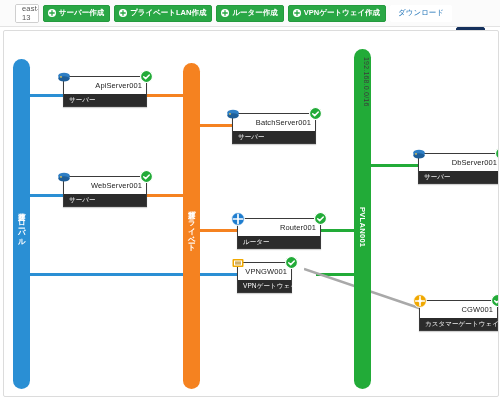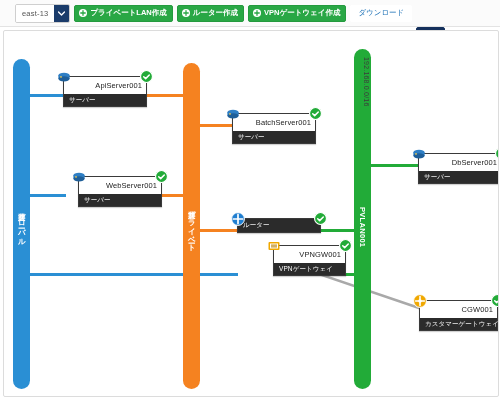--- a/index.html
+++ b/index.html
@@ -126,48 +126,57 @@
 
     <div class="zone-select">
       <span class="zone-value">east-13</span>
       <span class="zone-caret">
         <svg width="7" height="5" viewBox="0 0 7 5">
             <path d="M0.5 1 L3.5 4 L6.5 1" stroke="#ffffff" stroke-width="1.4" fill="none" stroke-linecap="round" stroke-linejoin="round"></path>
           </svg>
       </span>
     </div>
 
-
     <div class="btn btn-green">
       <span class="plus-icon">
         <svg width="8" height="8" viewBox="0 0 12 12">
             <circle cx="6" cy="6" r="6" fill="#ffffff"></circle>
             <path d="M6 2.6v6.8M2.6 6h6.8" stroke="#29a745" stroke-width="1.9" stroke-linecap="round"></path>
           </svg>
       </span>
-      <span>プライベートLAN作成</span>
+      <span>サーバー作成</span>
     </div>
 
     <div class="btn btn-green">
       <span class="plus-icon">
         <svg width="8" height="8" viewBox="0 0 12 12">
             <circle cx="6" cy="6" r="6" fill="#ffffff"></circle>
             <path d="M6 2.6v6.8M2.6 6h6.8" stroke="#29a745" stroke-width="1.9" stroke-linecap="round"></path>
           </svg>
       </span>
-      <span>ルーター作成</span>
+      <span>プライベートLAN作成</span>
     </div>
 
     <div class="btn btn-green">
       <span class="plus-icon">
         <svg width="8" height="8" viewBox="0 0 12 12">
             <circle cx="6" cy="6" r="6" fill="#ffffff"></circle>
             <path d="M6 2.6v6.8M2.6 6h6.8" stroke="#29a745" stroke-width="1.9" stroke-linecap="round"></path>
           </svg>
       </span>
+      <span>ルーター作成</span>
+    </div>
+
+    <div class="btn btn-green">
+      <span class="plus-icon">
+        <svg width="8" height="8" viewBox="0 0 12 12">
+            <circle cx="6" cy="6" r="6" fill="#ffffff"></circle>
+            <path d="M6 2.6v6.8M2.6 6h6.8" stroke="#29a745" stroke-width="1.9" stroke-linecap="round"></path>
+          </svg>
+      </span>
       <span>VPNゲートウェイ作成</span>
     </div>
 
     <div class="btn btn-plain">
       <span>ダウンロード</span>
     </div>
 
     <div class="btn btn-dark">
       <span>更新</span>
     </div>
@@ -264,21 +273,21 @@
         <span class="node-status">
           <svg width="13" height="13" viewBox="0 0 14 14">
               <circle cx="7" cy="7" r="6.4" fill="#22ab38" stroke="#ffffff" stroke-width="1.2"></circle>
               <path d="M4 7.2l2.1 2.1L10 5.3" stroke="#ffffff" stroke-width="1.6" fill="none" stroke-linecap="round" stroke-linejoin="round"></path>
             </svg>
         </span>
         <div class="node-name">DbServer001</div>
         <div class="node-type">サーバー</div>
       </div>
 
-      <div class="node" style="left:74px;top:145px;">
+      <div class="node" style="left:59px;top:145px;">
         <span class="node-icon">
           <svg width="14" height="14" viewBox="0 0 14 14">
             <ellipse cx="7" cy="5.4" rx="5.6" ry="2.6" fill="#2f7fc4"></ellipse>
             <rect x="1.4" y="5.4" width="11.2" height="3.4" fill="#2f7fc4"></rect>
             <ellipse cx="7" cy="8.8" rx="5.6" ry="2.6" fill="#1f5f99"></ellipse>
             <rect x="3" y="6.4" width="2" height="1.1" fill="#ffd24a"></rect>
           </svg>
         </span>
         <span class="node-status">
           <svg width="13" height="13" viewBox="0 0 14 14">
@@ -296,24 +305,25 @@
             <circle cx="7" cy="7" r="6.4" fill="#1f7ed0" stroke="#ffffff" stroke-width="1"></circle>
             <path d="M7 2.4v9.2M2.4 7h9.2" stroke="#ffffff" stroke-width="1.7" stroke-linecap="round"></path>
           </svg>
         </span>
         <span class="node-status">
           <svg width="13" height="13" viewBox="0 0 14 14">
               <circle cx="7" cy="7" r="6.4" fill="#22ab38" stroke="#ffffff" stroke-width="1.2"></circle>
               <path d="M4 7.2l2.1 2.1L10 5.3" stroke="#ffffff" stroke-width="1.6" fill="none" stroke-linecap="round" stroke-linejoin="round"></path>
             </svg>
         </span>
+        <div class="node-name">Router001</div>
         <div class="node-type">ルーター</div>
       </div>
 
-      <div class="node" style="left:233px;top:214px;width:73px;margin-left:36px;">
+      <div class="node" style="left:233px;top:231px;width:55px;">
         <span class="node-icon">
           <svg width="14" height="14" viewBox="0 0 14 14">
             <rect x="1.5" y="3" width="11" height="8" rx="1" fill="#f0a800"></rect>
             <rect x="3" y="4.5" width="8" height="5" fill="#ffffff"></rect>
             <rect x="4" y="5.6" width="6" height="1" fill="#b37d00"></rect>
             <rect x="4" y="7.4" width="6" height="1" fill="#b37d00"></rect>
           </svg>
         </span>
         <span class="node-status">
           <svg width="13" height="13" viewBox="0 0 14 14">

